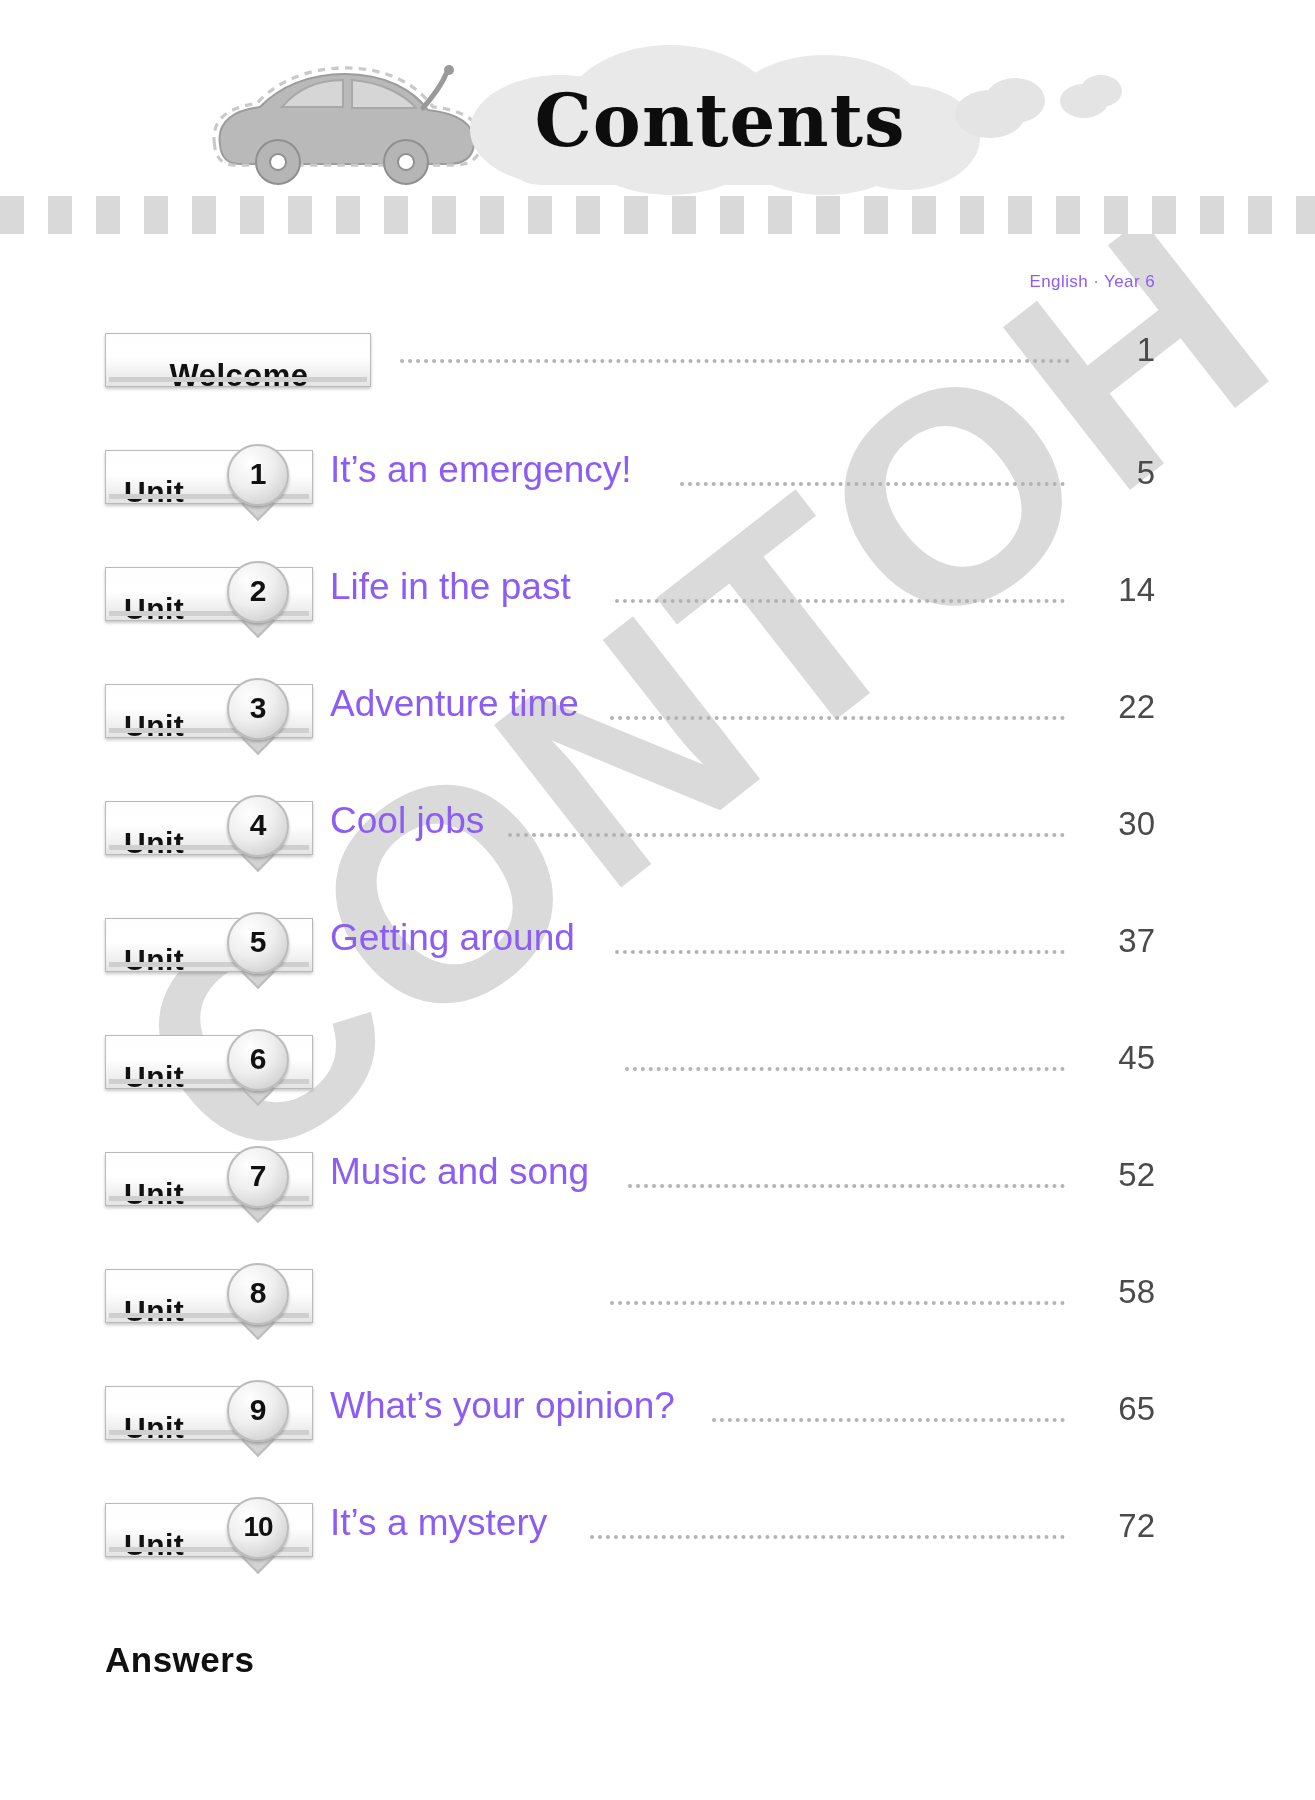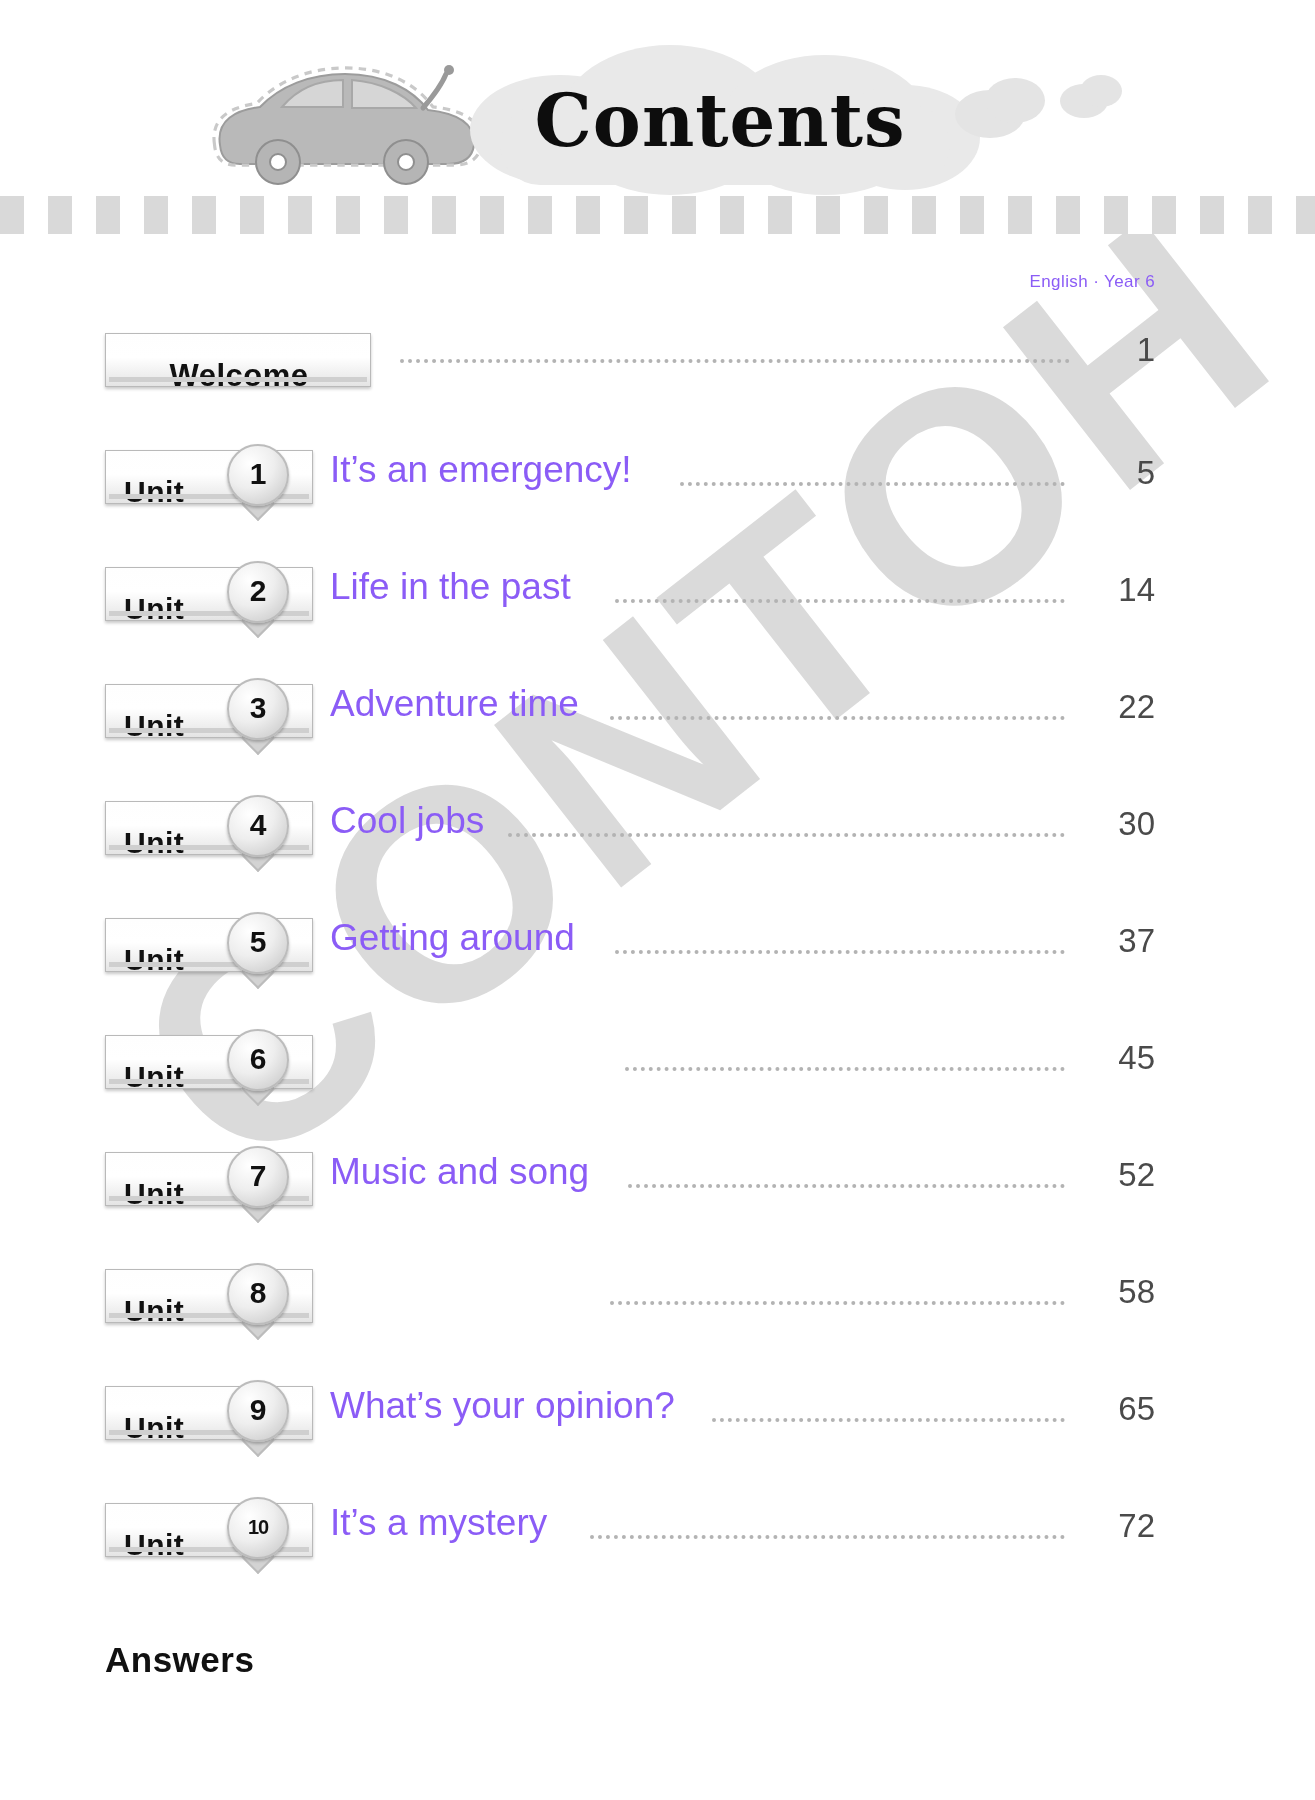--- a/index.html
+++ b/index.html
@@ -228,21 +228,21 @@
     position: absolute;
     left: 0; top: 0;
     width: 62px; height: 62px;
     line-height: 60px;
     text-align: center;
     font-size: 30px;
     font-weight: bold;
     color: #111;
     z-index: 3;
   }
-  .pin.wide .pin-num { font-size: 20px; letter-spacing: -1px; }
+  .pin.wide .pin-num { font-size: 28px; letter-spacing: -1px; }
 
   .unit-title {
     position: absolute;
     left: 330px;
     top: 7px;
     font-size: 37px;
     color: #8b5cf6;
     white-space: nowrap;
   }
 

